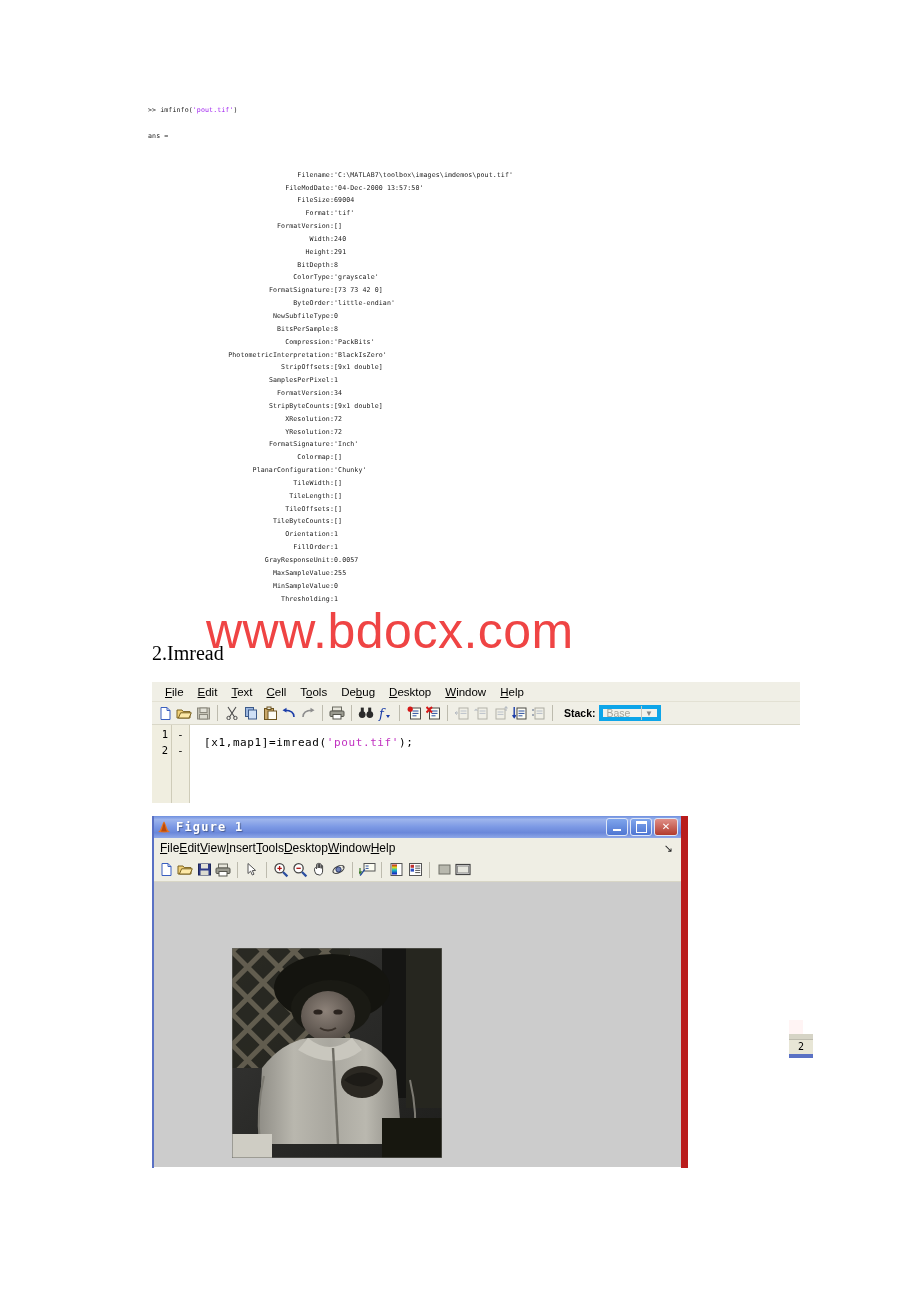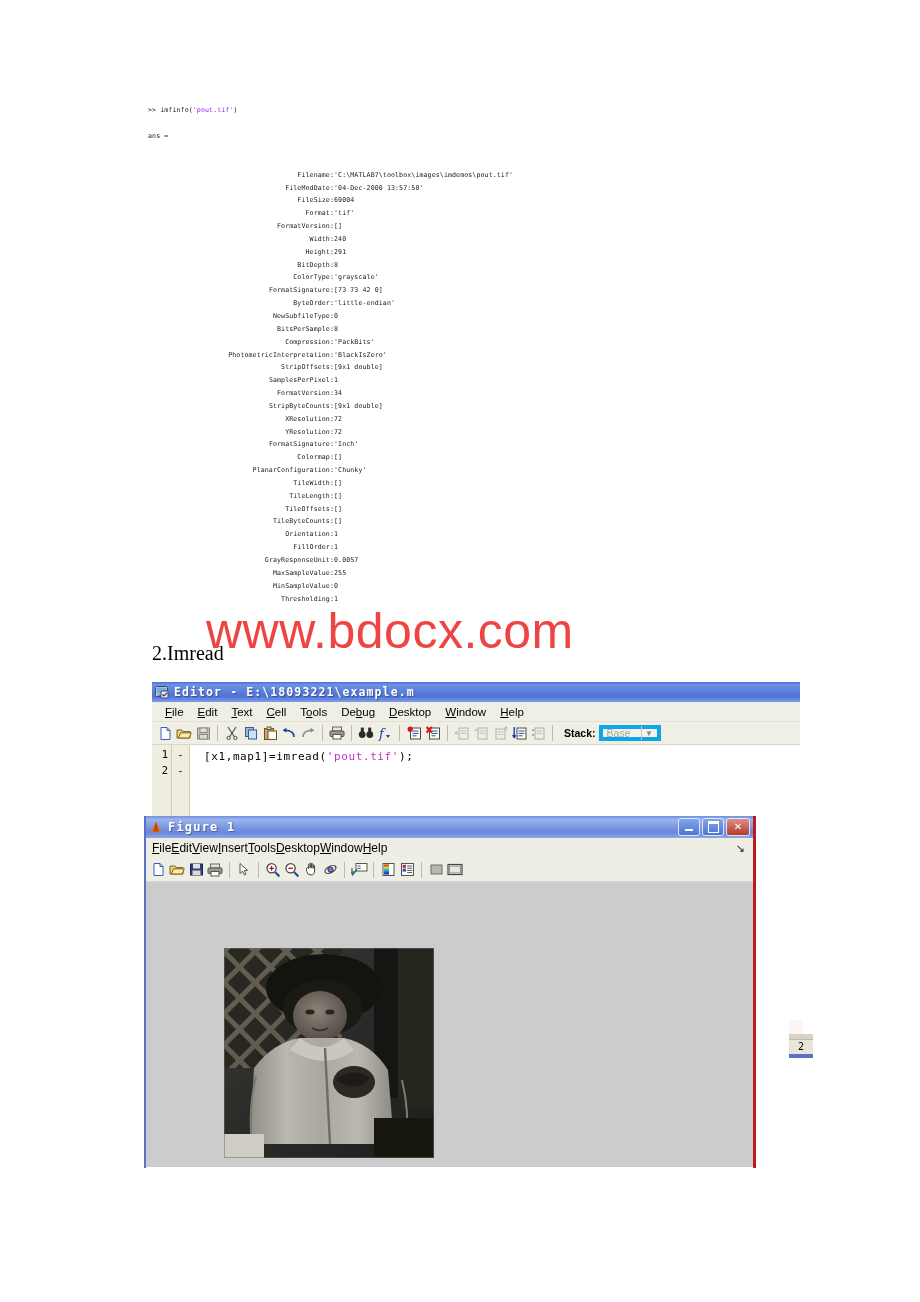--- a/index.html
+++ b/index.html
@@ -224,42 +224,42 @@
     border-right: 1px solid #cfccb9;
     font-family: "DejaVu Sans Mono", monospace;
     font-size: 10.5px;
     color: #000;
     text-align: center;
     padding-top: 2px;
     box-sizing: border-box;
   }
   #code-area {
     flex: 1;
-    padding-top: 4px;
+    padding-top: 10px;
     padding-left: 14px;
     font-family: "DejaVu Sans Mono", monospace;
     font-size: 11px;
     line-height: 15.5px;
     color: #000;
     white-space: pre;
     letter-spacing: 0.6px;
   }
   #gutter-num div, #gutter-dash div { line-height: 15.5px; }
   .code-str { color: #c030c0; }
 
   
   #figure-window {
     position: absolute;
-    left: 144px;
+    left: 152px;
     top: 816px;
-    width: 612px;
+    width: 536px;
     height: 352px;
     overflow: hidden;
     border-left: 2px solid #5a71c4;
-    border-right: 3px solid #b91c1c;
+    border-right: 7px solid #b91c1c;
     box-sizing: border-box;
   }
   #figure-window .xp-titlebar {
     height: 22px;
     background: linear-gradient(to bottom,
         #6f8fdf 0%, #9db4ec 16%, #7d9ae5 48%, #6a87da 76%, #8fa8e8 100%);
   }
   #figure-window .xp-titlebar .tb-text {
     font-size: 12px;
     letter-spacing: 1.2px;
@@ -482,32 +482,20 @@
       </tbody>
   </table>
 </div>
 
 <div id="watermark">www.bdocx.com</div>
 
 <div id="section-heading">2.Imread</div>
 
 <div id="editor-window">
 
-  <div class="xp-titlebar">
-    <span class="tb-icon">
-      <svg width="14" height="14" viewBox="0 0 14 14">
-        <rect x="0.5" y="1.5" width="12" height="10" rx="1" fill="#ced8ea" stroke="#3a4a6b"></rect>
-        <rect x="1.5" y="2.5" width="10" height="6" fill="#7fa7d8"></rect>
-        <rect x="2.5" y="9.5" width="5" height="1.2" fill="#53637f"></rect>
-        <rect x="6" y="6" width="7" height="7" rx="1" fill="#e9edf5" stroke="#3a4a6b"></rect>
-        <path d="M7.5 9.5 L9 11 L12 7.8" stroke="#2c3a55" stroke-width="1.2" fill="none"></path>
-      </svg>
-    </span>
-    <span class="tb-text">Editor - E:\18093221\example.m</span>
-  </div>
 
   <div class="menubar" id="editor-menubar">
       <span class="mi"><u>F</u>ile</span>
       <span class="mi"><u>E</u>dit</span>
       <span class="mi"><u>T</u>ext</span>
       <span class="mi"><u>C</u>ell</span>
       <span class="mi">T<u>o</u>ols</span>
       <span class="mi">De<u>b</u>ug</span>
       <span class="mi"><u>D</u>esktop</span>
       <span class="mi"><u>W</u>indow</span>

